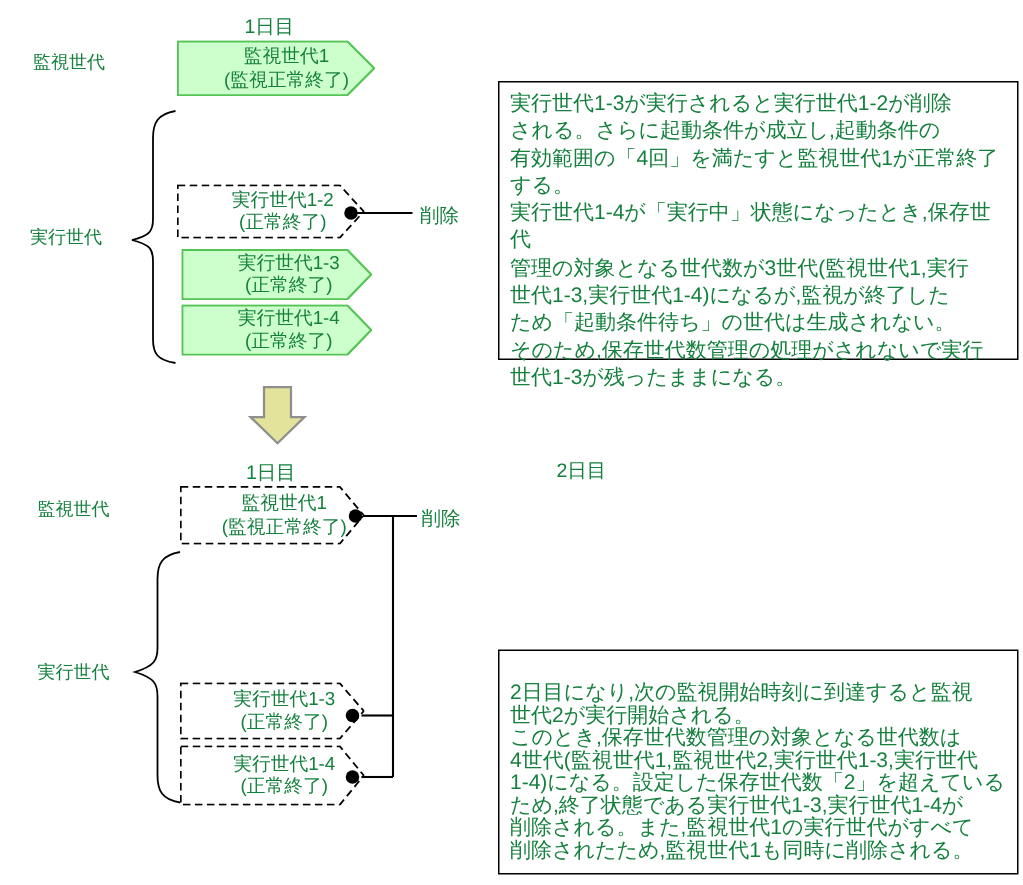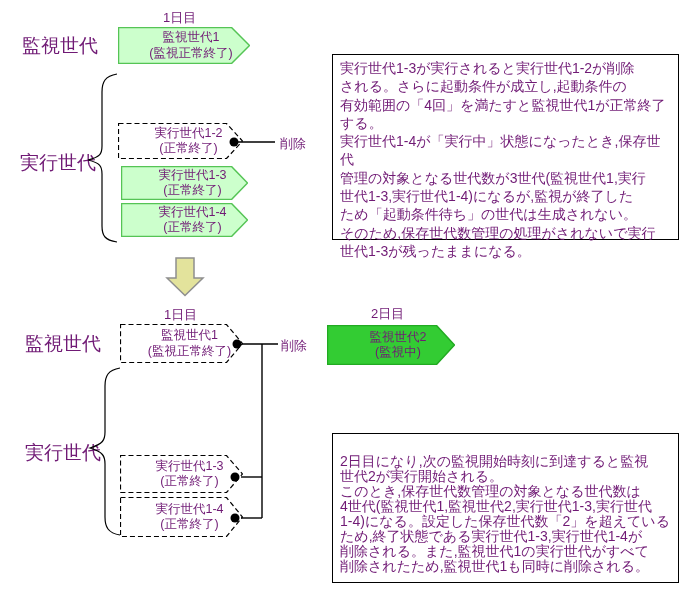--- a/index.html
+++ b/index.html
@@ -1,21 +1,21 @@
 <!DOCTYPE html>
 <html style="--light-fill: #ccffcc; --light-border: #55c455; --bright-fill: #33cc33; --bright-border: #22aa22; --blue-fill: #d8eafc; --blue-border: #90bfee; --yellow-fill: #e3e39c; --yellow-border: #8f8f8f; --line: #000000;"><head>
 <meta charset="utf-8">
 <style>
   html,body{margin:0;padding:0;background:#fff;}
   .canvas{
     position:relative;width:682px;height:590px;background:#fff;overflow:hidden;
-    font-family:"Liberation Sans","DejaVu Sans",sans-serif;color:#701a75;
+    font-family:"Liberation Sans","DejaVu Sans",sans-serif;color:#15803d;
   }
   .abs{position:absolute;}
-  .row-label{font-size:19px;white-space:nowrap;}
+  .row-label{font-size:12px;white-space:nowrap;}
   .day-label{font-size:13px;white-space:nowrap;}
   .del-label{font-size:13px;white-space:nowrap;}
   .gen{position:absolute;}
   .gen svg{position:absolute;left:0;top:0;}
   .gen-label{
     position:absolute;left:16px;top:0;height:100%;
     display:flex;flex-direction:column;align-items:center;justify-content:center;
     font-size:12.5px;line-height:15.5px;text-align:center;white-space:nowrap;
   }
   .pent-light{fill:var(--light-fill,#ccffcc);stroke:var(--light-border,#55c455);stroke-width:1.5;}
@@ -93,29 +93,20 @@
   <div class="gen" style="left:120px;top:324px;width:123px;height:39px;">
     <svg viewBox="0 0 123 39" width="123" height="39">
       <polygon class="pent-dashed" points="0.5,0.5 106.5,0.5 122.5,19.5 106.5,38.5 0.5,38.5"></polygon>
     </svg>
     <div class="gen-label" style="width:107px;">
       <div>監視世代1</div>
       <div>(監視正常終了)</div>
     </div>
   </div>
 
-  <div class="gen" style="left:327px;top:325px;width:128px;height:40px;">
-    <svg viewBox="0 0 128 40" width="128" height="40">
-      <polygon class="pent-bright" points="0.5,0.5 109.5,0.5 127.5,20 109.5,39.5 0.5,39.5"></polygon>
-    </svg>
-    <div class="gen-label" style="width:110px;">
-      <div>監視世代2</div>
-      <div>(監視中)</div>
-    </div>
-  </div>
 
 
   <div class="gen" style="left:120px;top:455px;width:123px;height:38px;">
     <svg viewBox="0 0 123 38" width="123" height="38">
       <polygon class="pent-dashed" points="0.5,0.5 106.5,0.5 122.5,19 106.5,37.5 0.5,37.5"></polygon>
     </svg>
     <div class="gen-label" style="width:107px;">
       <div>実行世代1-3</div>
       <div>(正常終了)</div>
     </div>

